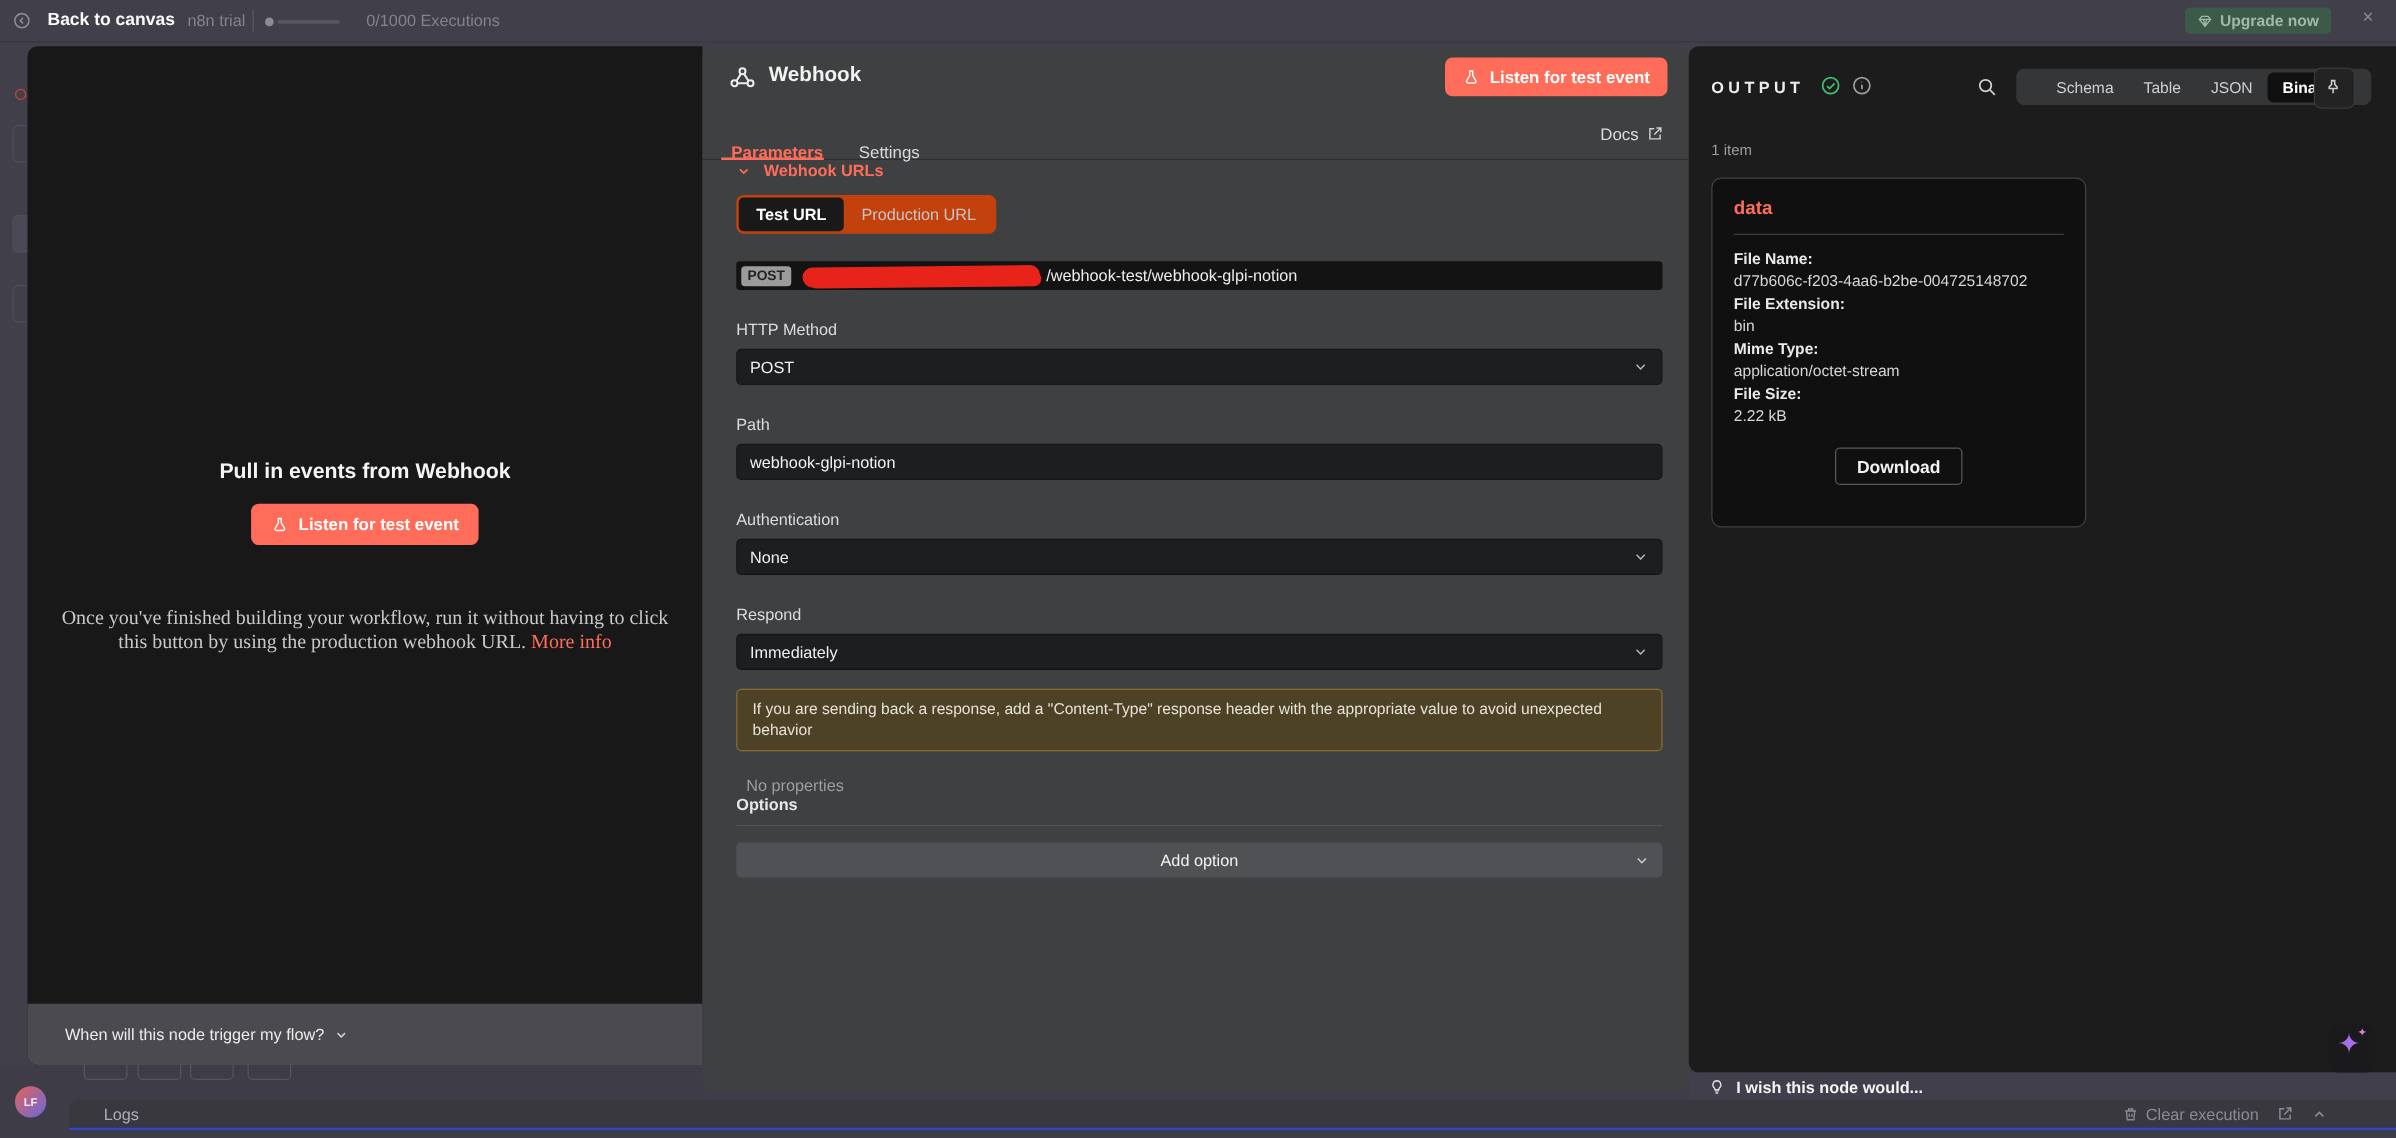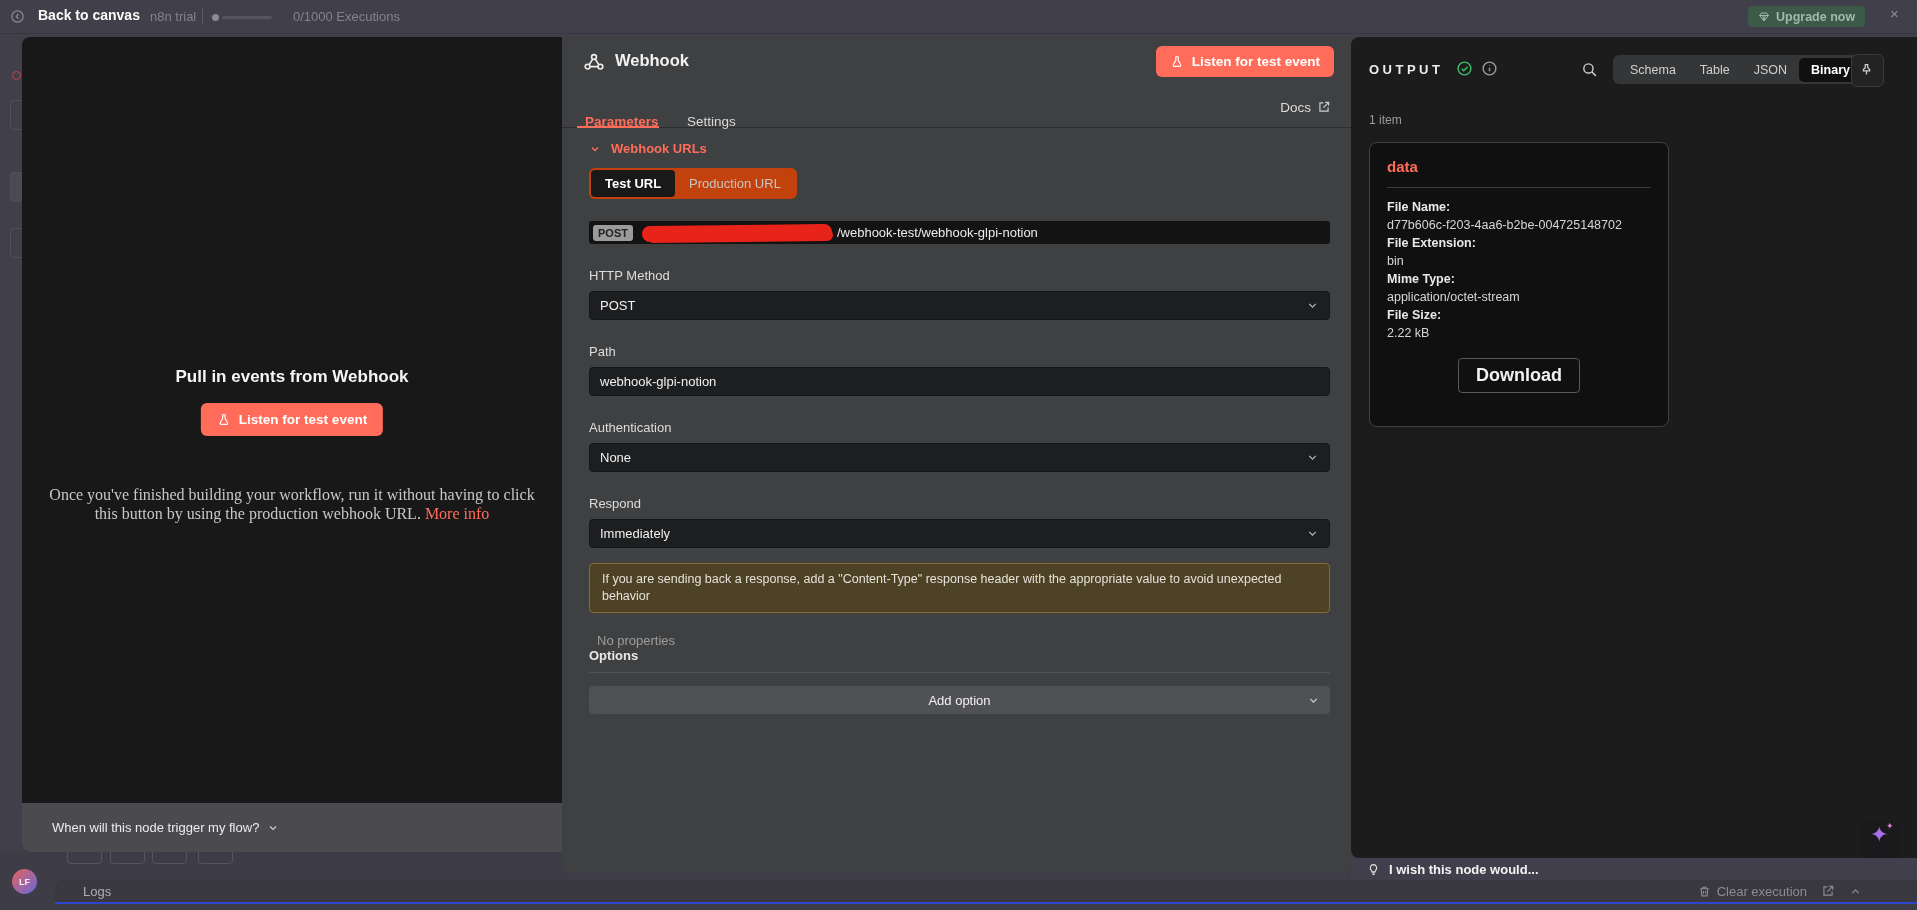--- a/index.html
+++ b/index.html
@@ -45,21 +45,21 @@
   #modal-title{left:53px;top:14px;font-weight:bold;font-size:16.5px;color:#F2F2F2;}
   #modal-listen{right:17px;top:9px;height:31px;padding:0 14px;font-size:13.5px;position:absolute;}
   .flask{width:14px;height:14px;color:#fff;}
   #tabs-row{left:0;top:50px;width:100%;height:40px;border-bottom:1px solid #2E2E31;}
   .tab{position:absolute;top:27px;font-size:13.5px;cursor:pointer;}
   #tab-parameters{left:23px;color:#FF6D5A;font-weight:bold;}
   #tab-underline{left:15px;bottom:-1px;width:82px;height:2px;background:#FF6D5A;}
   #tab-settings{left:125px;color:#D8D8D8;}
   #docs-link{right:40px;top:13px;color:#DCDCDC;font-size:13.5px;cursor:pointer;position:absolute;}
   #docs-ext{right:20px;top:13px;width:14px;height:14px;color:#CFCFCF;position:absolute;}
-  #modal-body{left:0;top:92px;width:100%;bottom:0;padding:12px 21px 0 27px;box-sizing:border-box;}
+  #modal-body{left:0;top:80px;width:100%;bottom:0;padding:12px 21px 0 27px;box-sizing:border-box;}
 
   #collapse-row{display:flex;align-items:center;gap:10px;margin-bottom:12px;cursor:pointer;}
   #collapse-chev{width:12px;height:12px;color:#FF6D5A;}
   #section-label{color:#FF6D5A;font-weight:bold;font-size:13px;}
   #url-tabs{display:inline-flex;background:#c2410c;border-radius:6px;padding:2px;margin-bottom:22px;}
   .url-tab{padding:6px 14px;border-radius:4px;font-size:13px;cursor:pointer;}
   .url-tab.active{background:#19191A;color:#FFFFFF;font-weight:bold;}
   .url-tab.inactive{color:#C6C6C6;}
   #urlbar{height:23px;background:#131314;border-radius:3px;display:flex;align-items:center;gap:9px;padding-left:4px;margin-bottom:24px;cursor:pointer;}
   #method-badge{background:#9B9B9B;color:#222;font-weight:bold;font-size:11px;padding:2px 5px;border-radius:3px;}
@@ -76,33 +76,33 @@
   #no-props{margin-top:15px;color:#9D9D9D;font-size:13px;padding-left:8px;}
   #add-option{margin-top:13px;height:28px;background:#505154;border-radius:4px;display:flex;align-items:center;justify-content:center;font-size:13px;color:#F2F2F2;position:relative;cursor:pointer;}
   #add-option .chev{position:absolute;right:10px;width:13px;height:13px;color:#CFCFCF;}
 
   
   #output-panel{left:1351px;top:37px;width:566px;height:821px;background:#1C1C1D;border-radius:8px 0 0 8px;z-index:6;}
   #output-title{left:18px;top:25px;font-weight:bold;font-size:13px;letter-spacing:3.5px;color:#EDEDED;}
   #out-check{left:105px;top:23px;width:17px;height:17px;color:#3FBF6B;}
   #out-info{left:130px;top:23px;width:17px;height:17px;color:#9B9B9B;}
   #out-search{left:230px;top:24px;width:17px;height:17px;color:#CFCFCF;cursor:pointer;}
-  #out-tabs{left:262px;top:18px;height:29px;display:flex;align-items:center;background:#353637;border-radius:6px;padding:0 5px;}
+  #out-tabs{left:262px;top:18px;height:29px;display:flex;align-items:center;background:#353637;border-radius:6px;padding:0 20px;}
   .out-tab{padding:5px 12px;font-size:12.5px;color:#CFCFCF;border-radius:5px;cursor:pointer;}
   .out-tab.active{background:#101011;color:#FFFFFF;font-weight:bold;}
   #pin-btn{left:500px;top:17px;width:31px;height:31px;background:#232324;border:1px solid #3A3A3B;border-radius:6px;color:#D0D0D0;cursor:pointer;}
   #pin-btn svg{width:15px;height:15px;margin:7px;}
   #items-count{left:18px;top:76px;font-size:12px;color:#9C9C9D;}
   #data-card{left:18px;top:105px;width:264px;background:#101011;border:1px solid #414143;border-radius:8px;padding:15px 17px 33px 17px;}
   #card-title{color:#FF6D5A;font-weight:bold;font-size:15px;}
   #card-divider{height:1px;background:#3D3D3F;margin:12px 0 10px 0;}
   .card-row-label{font-weight:bold;font-size:12.5px;color:#E9E9E9;line-height:18px;}
   .card-row-value{font-size:12.5px;color:#D6D6D6;line-height:18px;}
   #download-wrap{text-align:center;margin-top:16px;}
-  #download-btn{display:inline-block;border:1px solid #58585A;border-radius:4px;padding:6px 17px;font-weight:bold;font-size:18px;color:#F2F2F2;cursor:pointer;}
+  #download-btn{display:inline-block;border:1px solid #58585A;border-radius:4px;padding:6px 17px;font-weight:bold;font-size:14px;color:#F2F2F2;cursor:pointer;}
 
   
   #sparkle-btn{left:1862px;top:820px;width:38px;height:38px;background:#1A1A1C;border-radius:8px;z-index:7;cursor:pointer;}
   #sparkle-main{position:absolute;left:8px;top:2px;font-size:22px;color:#A96FE8;}
   #sparkle-small{position:absolute;left:24px;top:1px;font-size:9px;color:#E87BD8;}
   #wish-bar{left:1351px;top:858px;width:566px;height:22px;background:#403F4B;display:flex;align-items:center;gap:9px;padding-left:16px;box-sizing:border-box;z-index:6;cursor:pointer;}
   #wish-bar .bulb{width:13px;height:13px;color:#E0E0E0;}
   #wish-label{font-weight:bold;font-size:13px;color:#F4F4F4;white-space:nowrap;}
   #logs-bar{left:55px;top:880px;width:1862px;height:24px;background:#39383F;border-bottom:2px solid #2E45CE;border-top-left-radius:8px;z-index:6;display:flex;align-items:center;box-sizing:border-box;padding:0 55px 0 28px;}
   #logs-label{color:#AEADB6;font-size:13px;}

